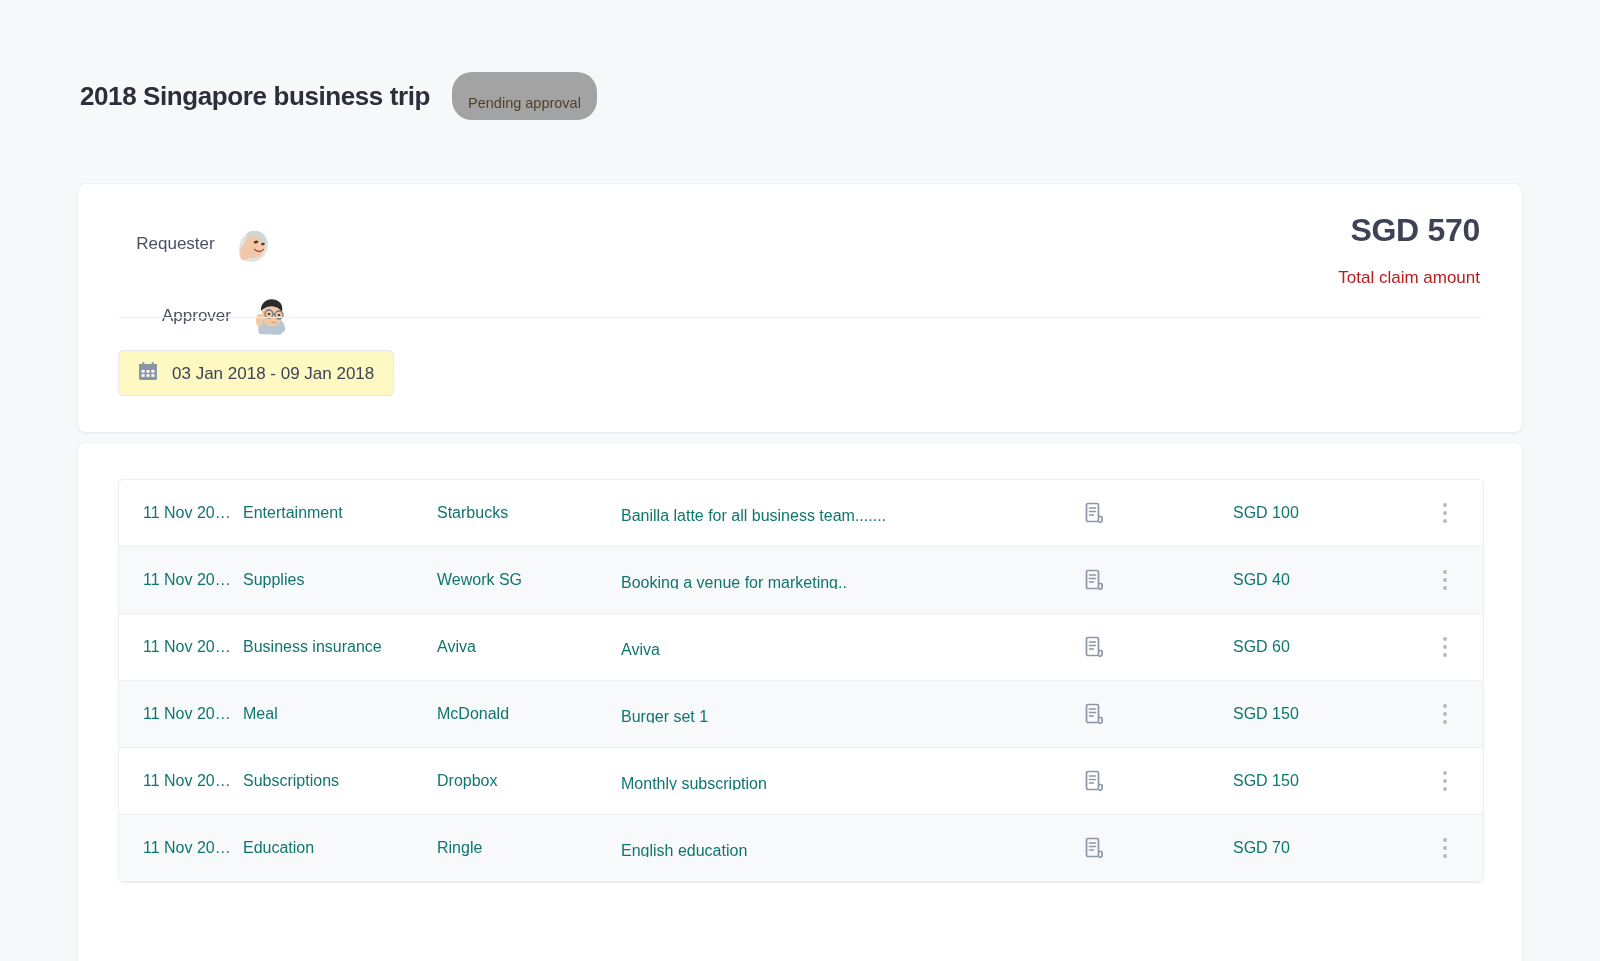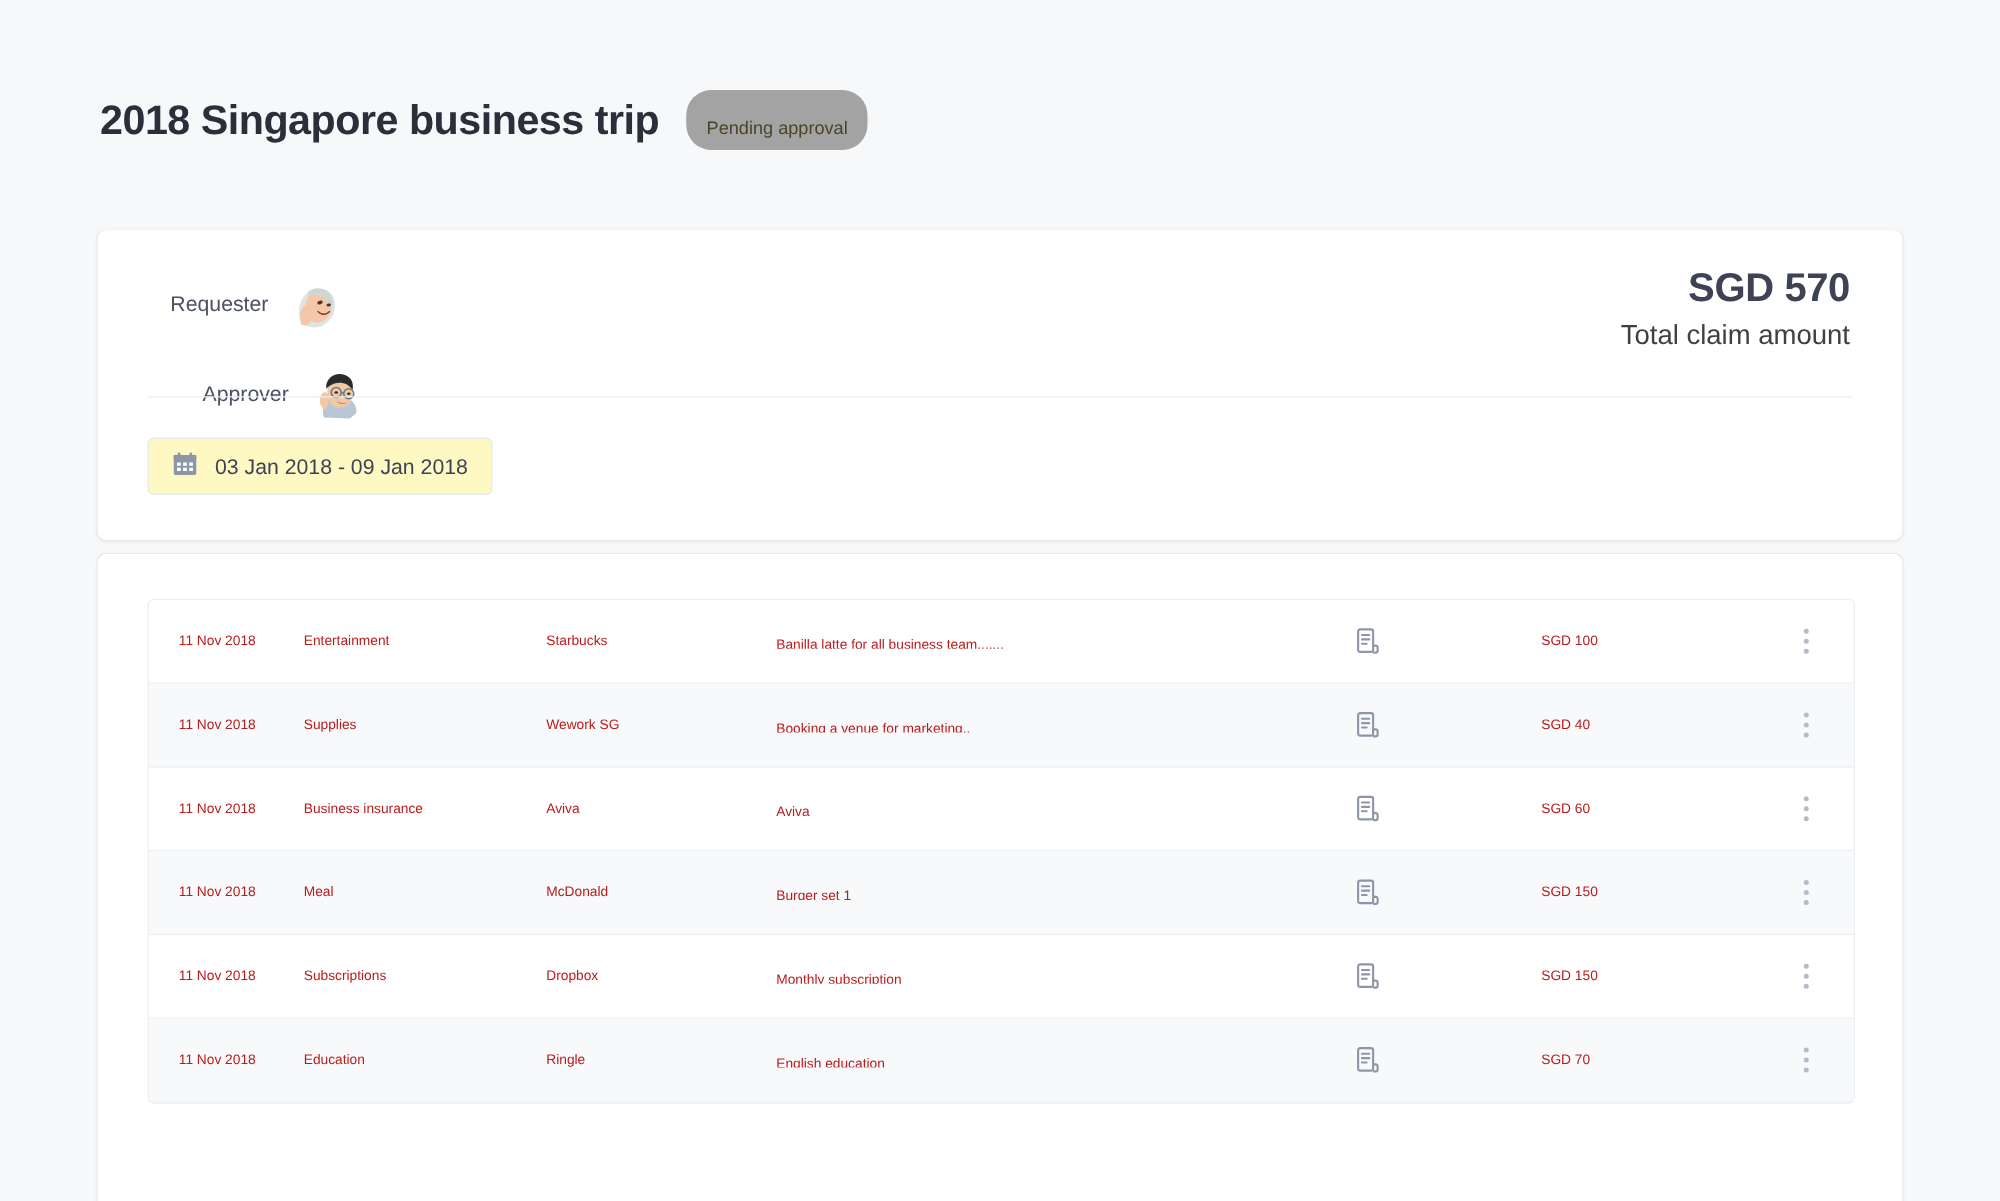--- a/index.html
+++ b/index.html
@@ -25,21 +25,21 @@
   
   .title-row {
     position: absolute;
     left: 80px;
     top: 72px;
     display: flex;
     align-items: center;
     gap: 22px;
   }
   .page-title {
-    font-size: 33px;
+    font-size: 26px;
     font-weight: bold;
     letter-spacing: -0.4px;
     color: #2b2f3a;
     line-height: 1;
     white-space: nowrap;
   }
   .status-badge {
     background: #a3a3a3;
     color: #4b4428;
     font-size: 14.5px;
@@ -106,23 +106,23 @@
     text-align: right;
   }
   .total-amount {
     font-size: 32px;
     font-weight: bold;
     color: #3d4354;
     letter-spacing: -0.3px;
     line-height: 1.15;
   }
   .total-caption {
-    font-size: 22px;
-    color: #404040;
-    margin-top: 8px;
+    font-size: 17px;
+    color: #b91c1c;
+    margin-top: 20px;
     line-height: 1;
   }
 
   .card-divider {
     position: absolute;
     left: 40px;
     right: 40px;
     top: 133px;
     height: 1px;
     background: #eef0f3;
@@ -171,22 +171,22 @@
     border-bottom: 1px solid #eceef1;
   }
   .thead .cell {
     font-size: 14.5px;
     letter-spacing: 0.9px;
     color: #5b6273;
     white-space: nowrap;
   }
   .trow.body-row {
     border-bottom: 1px solid #eceef1;
-    font-size: 11px;
-    color: #b91c1c;
+    font-size: 16px;
+    color: #0f766e;
   }
   .trow.body-row.alt {
     background: #f8f9fb;
   }
   .cell {
     box-sizing: border-box;
     padding: 0 6px;
     overflow: hidden;
     white-space: nowrap;
     text-overflow: ellipsis;

